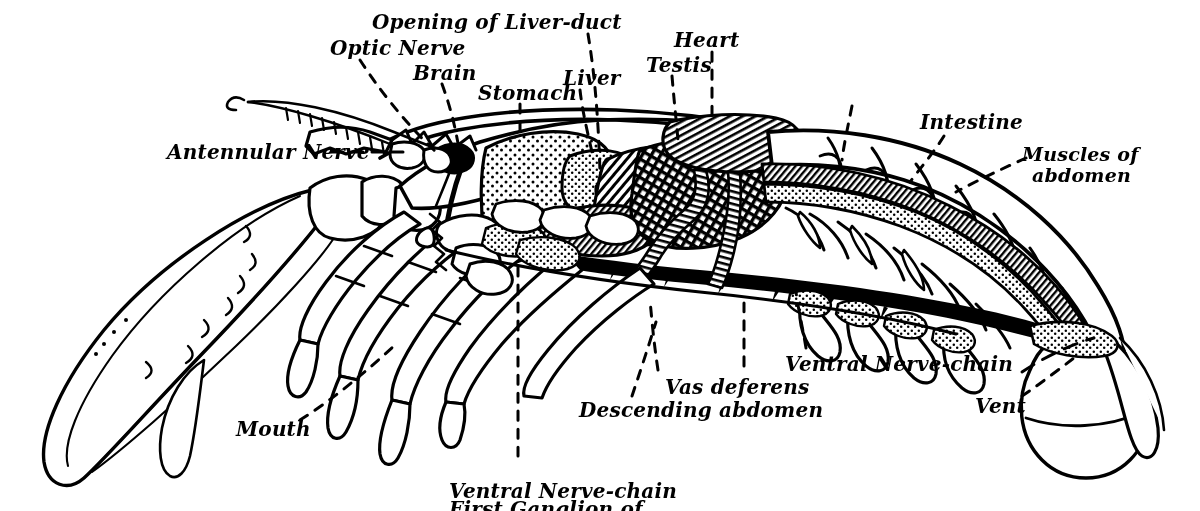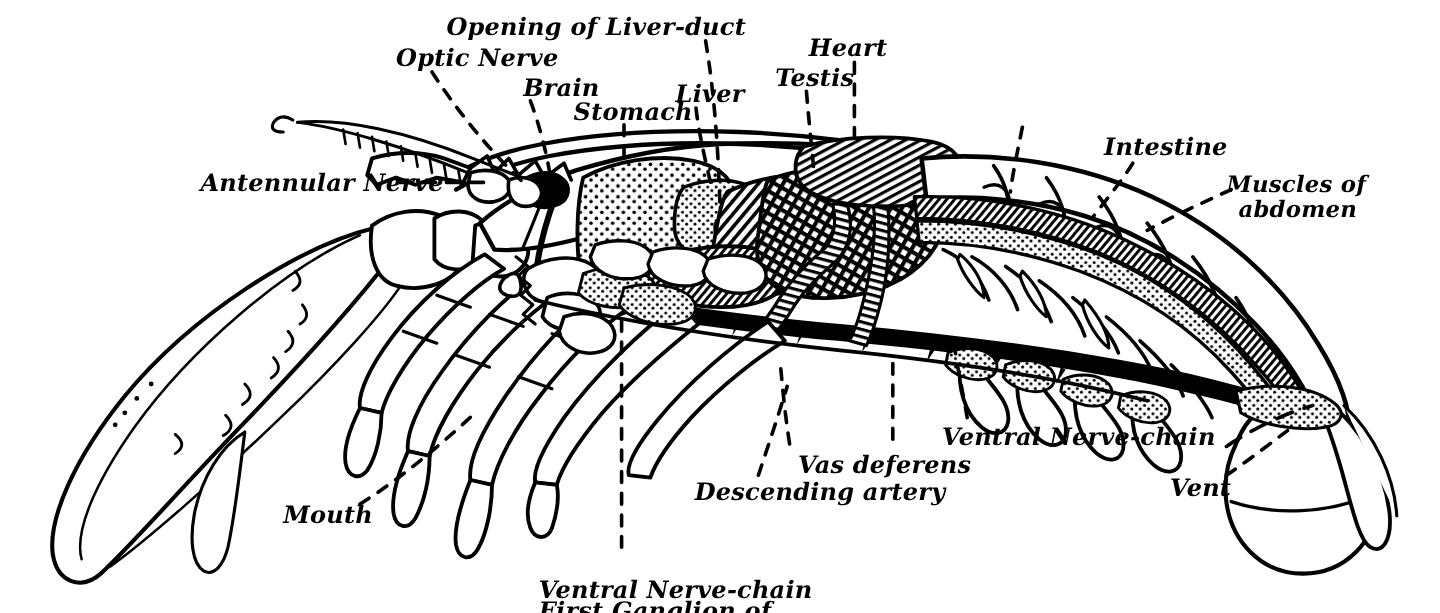--- a/index.html
+++ b/index.html
@@ -18,21 +18,21 @@
     font-style:italic;
     font-weight:700;
     color:#000000;
     white-space:pre;
     line-height:1.02;
     letter-spacing:0.2px;
     -webkit-font-smoothing:antialiased;
   }
   .l-optic{left:330px;top:38px;font-size:20px;}
   .l-liverduct{left:372px;top:12px;font-size:20px;}
-  .l-brain{left:436px;top:63px;font-size:20px;}
+  .l-brain{left:413px;top:63px;font-size:20px;}
   .l-stomach{left:478px;top:83px;font-size:20px;}
   .l-liver{left:563px;top:68px;font-size:20px;}
   .l-heart{left:674px;top:30px;font-size:20px;}
   .l-testis{left:646px;top:55px;font-size:20px;}
   .l-supart{left:760px;top:83px;font-size:20px;}
   .l-intestine{left:920px;top:112px;font-size:20px;}
   .l-muscles{left:1022px;top:145px;font-size:19px;}
   .l-muscles2{left:1032px;top:166px;font-size:19px;}
   .l-antennular{left:167px;top:142px;font-size:20px;}
   .l-vnc{left:785px;top:354px;font-size:20px;}
@@ -430,19 +430,19 @@
   <div class="label l-stomach">Stomach</div>
   <div class="label l-liver">Liver</div>
   <div class="label l-heart">Heart</div>
   <div class="label l-testis">Testis</div>
   <div class="label l-intestine">Intestine</div>
   <div class="label l-muscles">Muscles of</div>
   <div class="label l-muscles2">abdomen</div>
   <div class="label l-antennular">Antennular Nerve</div>
   <div class="label l-vnc">Ventral Nerve-chain</div>
   <div class="label l-vasdef">Vas deferens</div>
-  <div class="label l-descart">Descending artery</div>
+  <div class="label l-descart">Descending abdomen</div>
   <div class="label l-vent">Vent</div>
   <div class="label l-mouth">Mouth</div>
   <div class="label l-fg1">First Ganglion of</div>
   <div class="label l-fg2">Ventral Nerve-chain</div>
 
 </div>
 
 </body></html>

